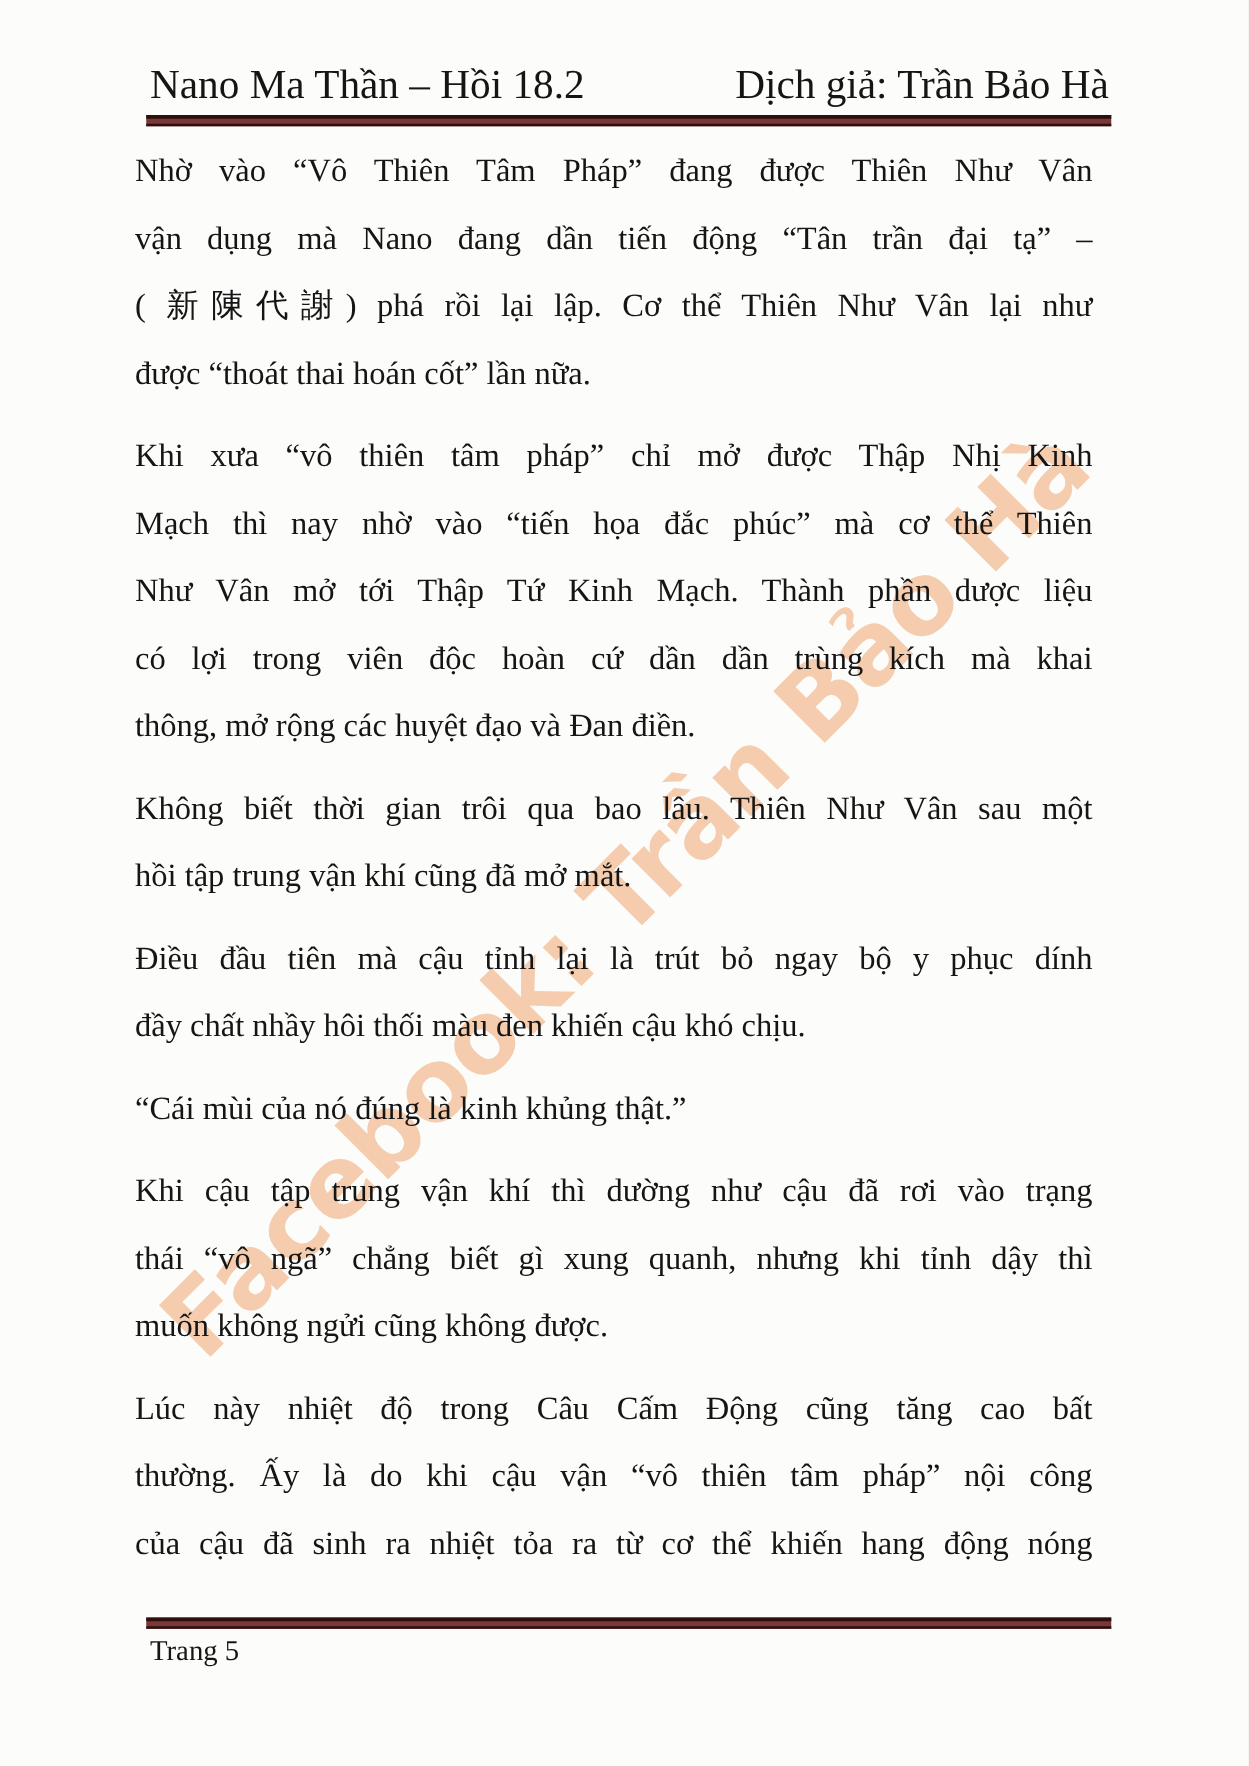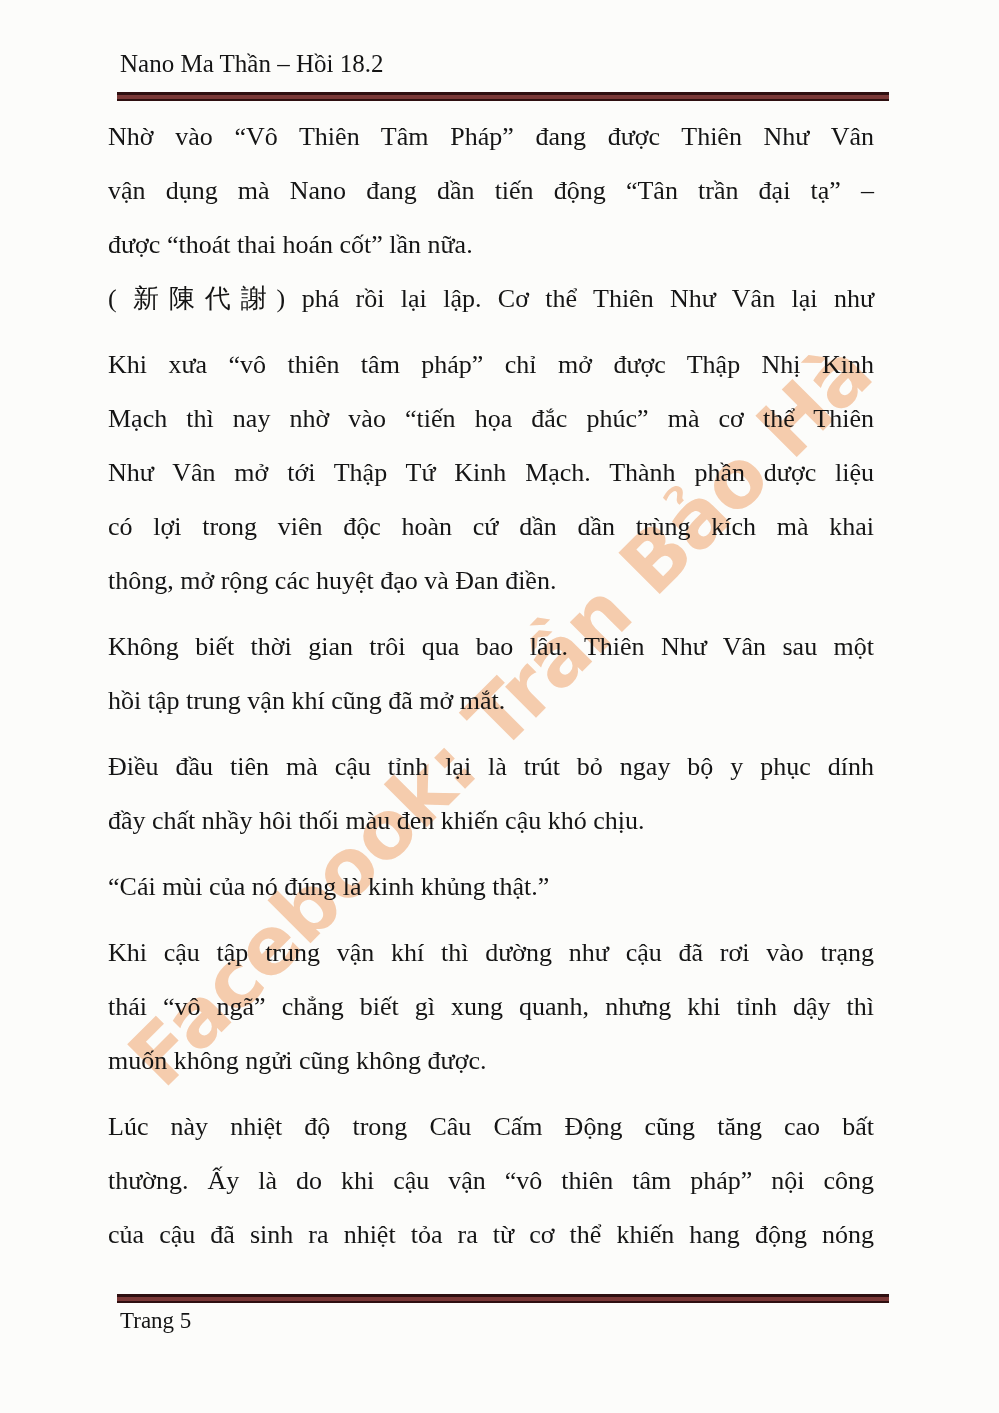--- a/index.html
+++ b/index.html
@@ -27,21 +27,21 @@
     z-index: 0;
     user-select: none;
   }
   .header-row {
     position: absolute;
     left: 120px;
     width: 767px;
     top: 50px;
     display: flex;
     justify-content: space-between;
-    font-size: 25px;
+    font-size: 33px;
     z-index: 1;
   }
   .rule {
     position: absolute;
     left: 117px;
     width: 772px;
     height: 4px;
     background: #7a3837;
     border-top: 3px solid #2e0f10;
     border-bottom: 2px solid #2e0f10;
@@ -76,30 +76,31 @@
 </style>
 </head>
 <body>
 
 <div class="page">
 
   <div class="watermark">Facebook: Trần Bảo Hà</div>
 
   <div class="header-row">
     <span>Nano Ma Thần – Hồi 18.2</span>
+    <span>Dịch giả: Trần Bảo Hà</span>
   </div>
 
   <div class="rule rule-top"></div>
 
   <div class="body-text">
     <div class="paragraph">
       <div class="t-line">Nhờ vào “Vô Thiên Tâm Pháp” đang được Thiên Như Vân</div>
       <div class="t-line">vận dụng mà Nano đang dần tiến động “Tân trần đại tạ” –</div>
+      <div class="t-line">( 新陳代謝) phá rồi lại lập. Cơ thể Thiên Như Vân lại như</div>
       <div class="t-line last">được “thoát thai hoán cốt” lần nữa.</div>
-      <div class="t-line">( 新陳代謝) phá rồi lại lập. Cơ thể Thiên Như Vân lại như</div>
     </div>
     <div class="paragraph">
       <div class="t-line">Khi xưa “vô thiên tâm pháp” chỉ mở được Thập Nhị Kinh</div>
       <div class="t-line">Mạch thì nay nhờ vào “tiến họa đắc phúc” mà cơ thể Thiên</div>
       <div class="t-line">Như Vân mở tới Thập Tứ Kinh Mạch. Thành phần dược liệu</div>
       <div class="t-line">có lợi trong viên độc hoàn cứ dần dần trùng kích mà khai</div>
       <div class="t-line last">thông, mở rộng các huyệt đạo và Đan điền.</div>
     </div>
     <div class="paragraph">
       <div class="t-line">Không biết thời gian trôi qua bao lâu. Thiên Như Vân sau một</div>

